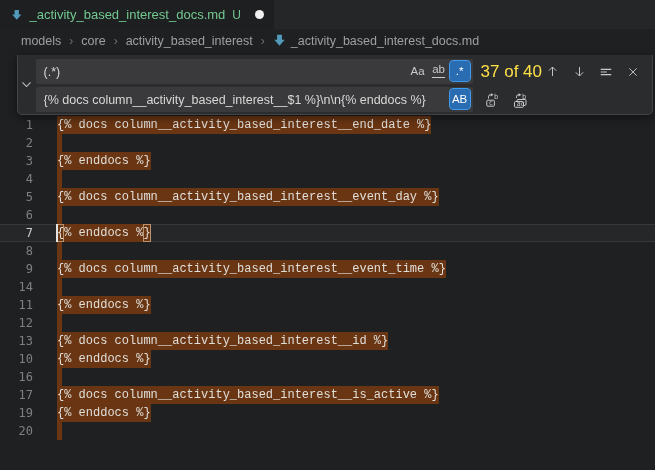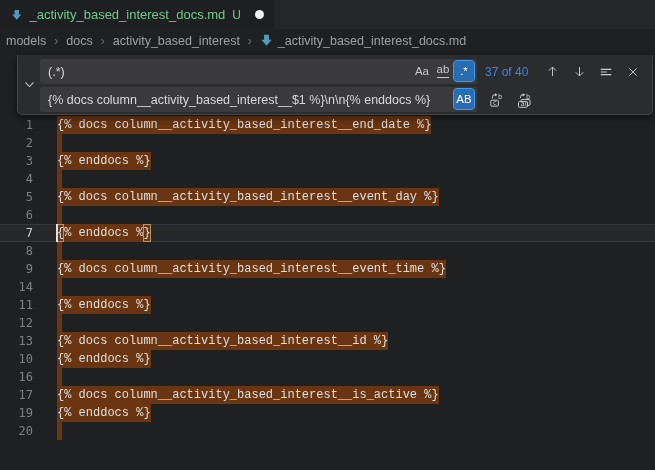--- a/index.html
+++ b/index.html
@@ -16,21 +16,21 @@
     width:274px; background:#1d1f20; display:flex; align-items:center;
     padding:0 10px 0 11px; gap:7px; cursor:pointer;
   }
   .tab-label { color:#73c991; font-size:13px; white-space:nowrap; }
   .git-badge { color:#73c991; font-size:12px; }
   .mod-dot { width:9px; height:9px; border-radius:50%; background:#f0f0f0; margin-left:7px; flex:none; }
 
   
   .breadcrumbs {
     height:23px; background:#1f2021; display:flex; align-items:center;
-    padding-left:6px; gap:8px; font-size:12.5px; color:#9da0a3;
+    padding-left:21px; gap:8px; font-size:12.5px; color:#9da0a3;
   }
   .crumb { cursor:pointer; white-space:nowrap; }
   .crumb-sep { color:#6c6f72; font-size:12px; }
   .crumb-file { display:flex; align-items:center; gap:5px; }
 
   
   .editor { position:absolute; top:52px; left:0; right:0; bottom:0; background:#1f2021; }
   .code {
     position:absolute; top:64px; left:0; right:0;
     font-family:"DejaVu Sans Mono", monospace; font-size:12px; line-height:18px;
@@ -67,21 +67,21 @@
   }
   .fw-input .val { flex:1; white-space:nowrap; overflow:hidden; padding-right:6px; }
   .fw-input.find .val { padding-right:66px; }
   .opts { position:absolute; right:3px; top:2px; display:flex; gap:1px;align-items:center; }
   .opt {
     width:20px; height:20px; border-radius:3px; display:flex; align-items:center;
     justify-content:center; color:#c9c9c9; font-size:11.5px; cursor:pointer; flex:none;
   }
   .opt.active { background:#2a6cb1; outline:1px solid #3f9bf0; color:#ffffff; }
   .opt .ww-u { border-bottom:1px solid #c9c9c9; line-height:1; padding-bottom:1px; }
-  .results { color:#3b82f6; font-size:12px; margin-left:8px; white-space:nowrap; }
+  .results { color:#fde047; font-size:17px; margin-left:8px; white-space:nowrap; }
   .fw-btns { margin-left:auto; display:flex; gap:7px; margin-right:3px; }
   .fw-btn {
     width:20px; height:20px; display:flex; align-items:center; justify-content:center;
     color:#c9c9c9; border-radius:3px; cursor:pointer; font-size:14px;
   }
   .rep-btns { display:flex; gap:7px; margin-left:10px; }
 </style>
 </head>
 <body>
 
@@ -92,21 +92,21 @@
     </svg>
     <span class="tab-label">_activity_based_interest_docs.md</span>
     <span class="git-badge">U</span>
     <span class="mod-dot"></span>
   </div>
 </div>
 
 <div class="breadcrumbs">
   <span class="crumb">models</span>
   <span class="crumb-sep">›</span>
-  <span class="crumb">docs</span>
+  <span class="crumb">core</span>
   <span class="crumb-sep">›</span>
   <span class="crumb">activity_based_interest</span>
   <span class="crumb-sep">›</span>
   <span class="crumb crumb-file">
     <svg width="13" height="13" viewBox="0 0 16 16">
       <path d="M5 1 h6 v6.2 h3.4 L8 14.6 1.6 7.2 H5 Z" fill="#519aba"></path>
     </svg>
     <span>_activity_based_interest_docs.md</span>
   </span>
 </div>

